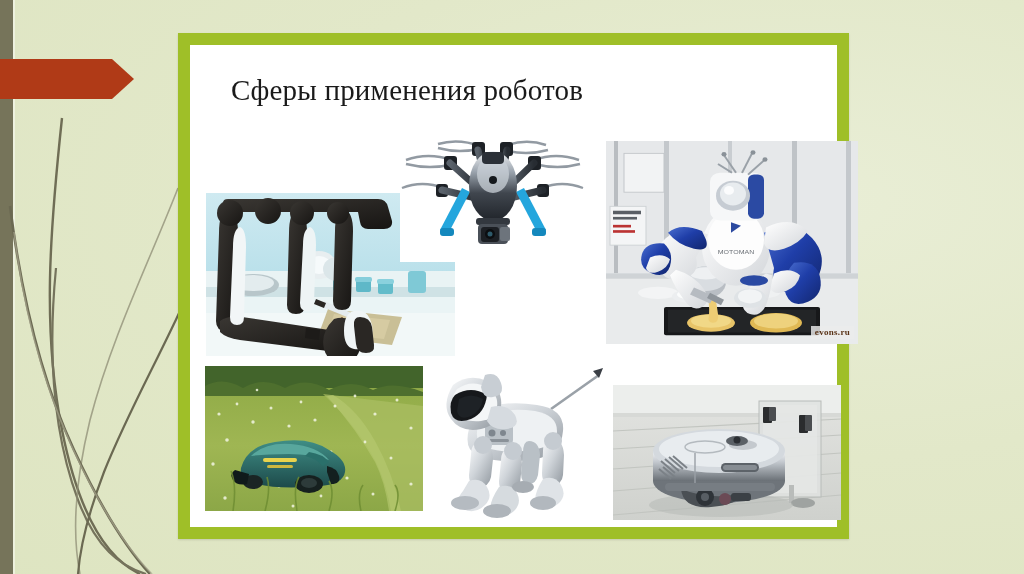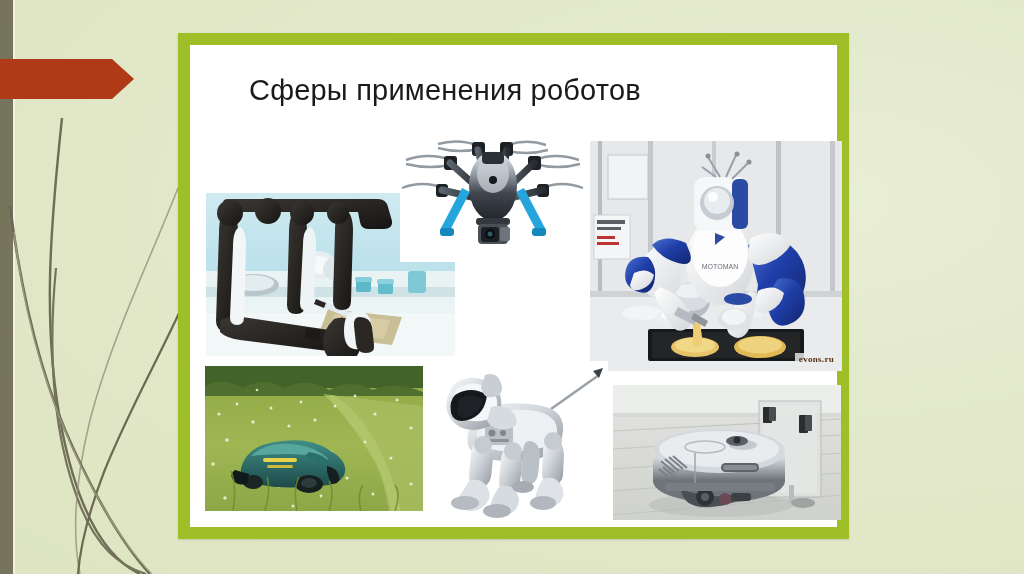--- a/index.html
+++ b/index.html
@@ -41,35 +41,35 @@
     background:#9fbf28;
     box-shadow:0 1px 2px rgba(0,0,0,.12);
   }
   .frame-inner{
     position:absolute;left:12px;top:12px;right:12px;bottom:12px;
     background:#ffffff;
   }
 
   
   .title{
-    position:absolute;left:59px;top:28px;
+    position:absolute;left:41px;top:28px;
     font-size:29px;line-height:34px;color:#1a1a1a;
-    letter-spacing:.2px;white-space:nowrap;
+    letter-spacing:.2px;white-space:nowrap;font-family:Liberation Serif, serif;
   }
 
   
   .photo{position:absolute;overflow:hidden;}
   .photo svg{display:block;width:100%;height:100%;}
 
   
   #photo-kitchen{left:16px;top:148px;width:249px;height:163px;}
   
   #photo-drone{left:210px;top:85px;width:185px;height:132px;}
   
-  #photo-cooking{left:400px;top:96px;width:252px;height:230px;}
+  #photo-cooking{left:416px;top:96px;width:252px;height:203px;}
   
   #photo-mower{left:15px;top:321px;width:218px;height:145px;}
   
   #photo-dog{left:243px;top:316px;width:175px;height:165px;}
   
   #photo-vacuum{left:423px;top:340px;width:228px;height:135px;}
 
   .wm{
     position:absolute;right:4px;bottom:5px;
     background:rgba(235,235,235,.82);

